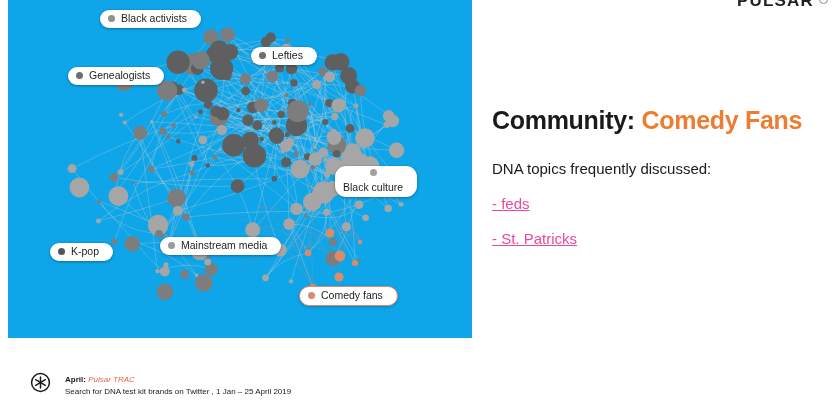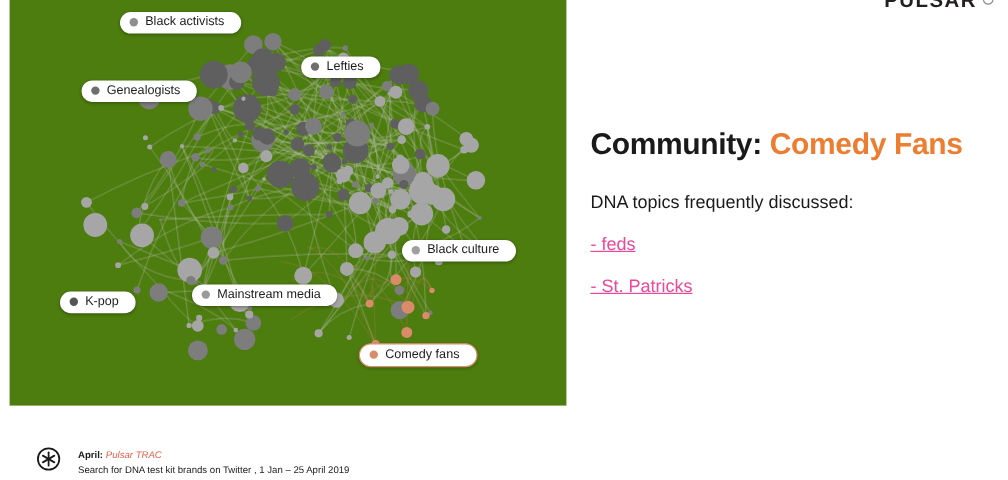--- a/index.html
+++ b/index.html
@@ -14,21 +14,21 @@
     display:flex;align-items:center;gap:5px;
     font-weight:700;font-size:17px;letter-spacing:1.2px;color:#231f20;
   }
   #brand-logo .mark{
     width:9px;height:9px;border-radius:50%;
     border:1.6px solid #8d8d8d;box-sizing:border-box;margin-bottom:3px;
   }
   
   #graph-panel{
     position:absolute;left:8px;top:0;width:464px;height:338px;
-    background:#4d7c0f;overflow:hidden;
+    background:#0ea5e9;overflow:hidden;
   }
   #graph-svg{position:absolute;left:0;top:0;width:464px;height:338px;}
   
   .cluster-label{
     position:absolute;display:flex;align-items:center;gap:6px;
     background:#ffffff;border-radius:11px;
     padding:3px 14px 3px 8px;
     box-shadow:0 1px 3px rgba(0,0,0,.30), 0 0 0 .5px rgba(0,0,0,.07);
     font-size:10.5px;color:#1d1d1d;white-space:nowrap;line-height:1.1;
   }
@@ -517,21 +517,21 @@
     <span>Black activists</span>
   </div>
   <div class="cluster-label" style="left:243px;top:47px;">
     <span class="dot" style="background:#6e6e6e"></span>
     <span>Lefties</span>
   </div>
   <div class="cluster-label" style="left:60px;top:67px;">
     <span class="dot" style="background:#6e6e6e"></span>
     <span>Genealogists</span>
   </div>
-  <div class="cluster-label" style="left:327px;top:200px;">
+  <div class="cluster-label" style="left:327px;top:166px;flex-direction:column;">
     <span class="dot" style="background:#a0a0a0"></span>
     <span>Black culture</span>
   </div>
   <div class="cluster-label" style="left:42px;top:227px;margin-top:16px;">
     <span class="dot" style="background:#555555"></span>
     <span>K-pop</span>
   </div>
   <div class="cluster-label" style="left:152px;top:237px;">
     <span class="dot" style="background:#9a9a9a"></span>
     <span>Mainstream media</span>

